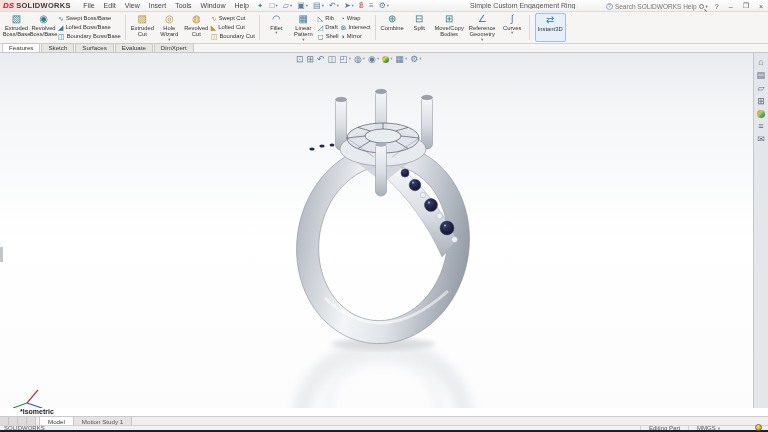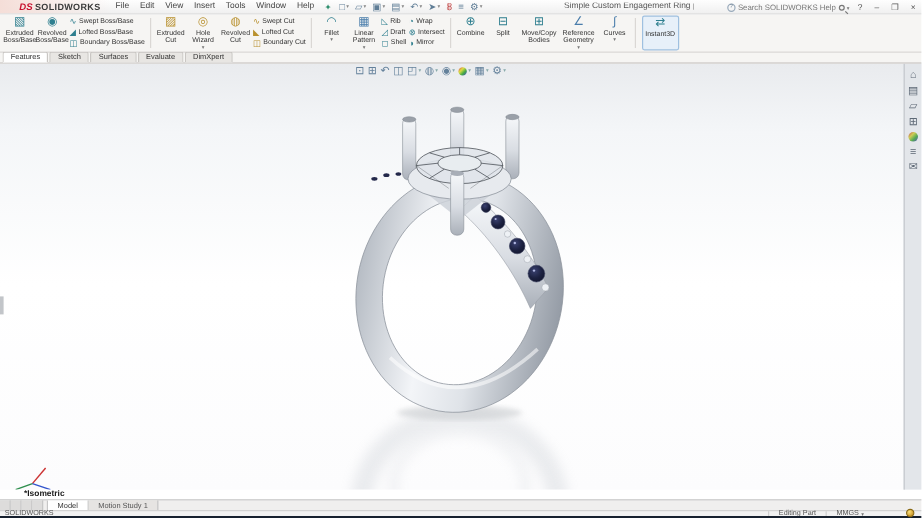--- a/index.html
+++ b/index.html
@@ -3,21 +3,21 @@
 <meta charset="utf-8">
 <style>
   * { box-sizing: border-box; margin: 0; padding: 0; }
   html,body { width:768px; height:432px; overflow:hidden; font-family:"Liberation Sans", sans-serif; background:#fff; position:relative; }
   button { background:none; border:none; font-family:inherit; cursor:default; }
 
   
   #titlebar { position:absolute; top:0; left:0; right:0; height:12px;
     background:linear-gradient(#fefefe,#f0f0f0); border-bottom:1px solid #dcdcdc;
     display:flex; align-items:center; font-size:7px; color:#444; z-index:30; }
-  .logo { display:flex; align-items:center; height:100%; padding:0 8px 0 16px;
+  .logo { display:flex; align-items:center; height:100%; padding:0 8px 0 3px;
     background:linear-gradient(90deg,#f5ded8, rgba(245,222,216,0));text-align:right; }
   .ds { color:#c8102e; font-weight:bold; font-style:italic; font-size:8px; margin-right:2px; }
   .sw { font-weight:bold; color:#3b3b3b; font-size:7.5px; letter-spacing:.3px; }
   .menu { padding:0 4.5px; }
   .pin { color:#2f8f6e; font-size:7px; margin:0 4px; }
   .qa { display:flex; align-items:center; margin:0 2.5px; color:#5f7d96; font-size:8px; }
   .qa .caret { font-size:4.5px; color:#888; margin-left:1px; }
   #wintitle { position:absolute; left:470px; right:190px; text-align:center; font-size:7px; color:#555; white-space:nowrap; overflow:hidden; }
   #tright { position:absolute; right:2px; top:0; height:12px; display:flex; align-items:center; gap:4px; }
   #searchbox { display:flex; align-items:center; gap:2px; font-size:6.5px; color:#777; }

